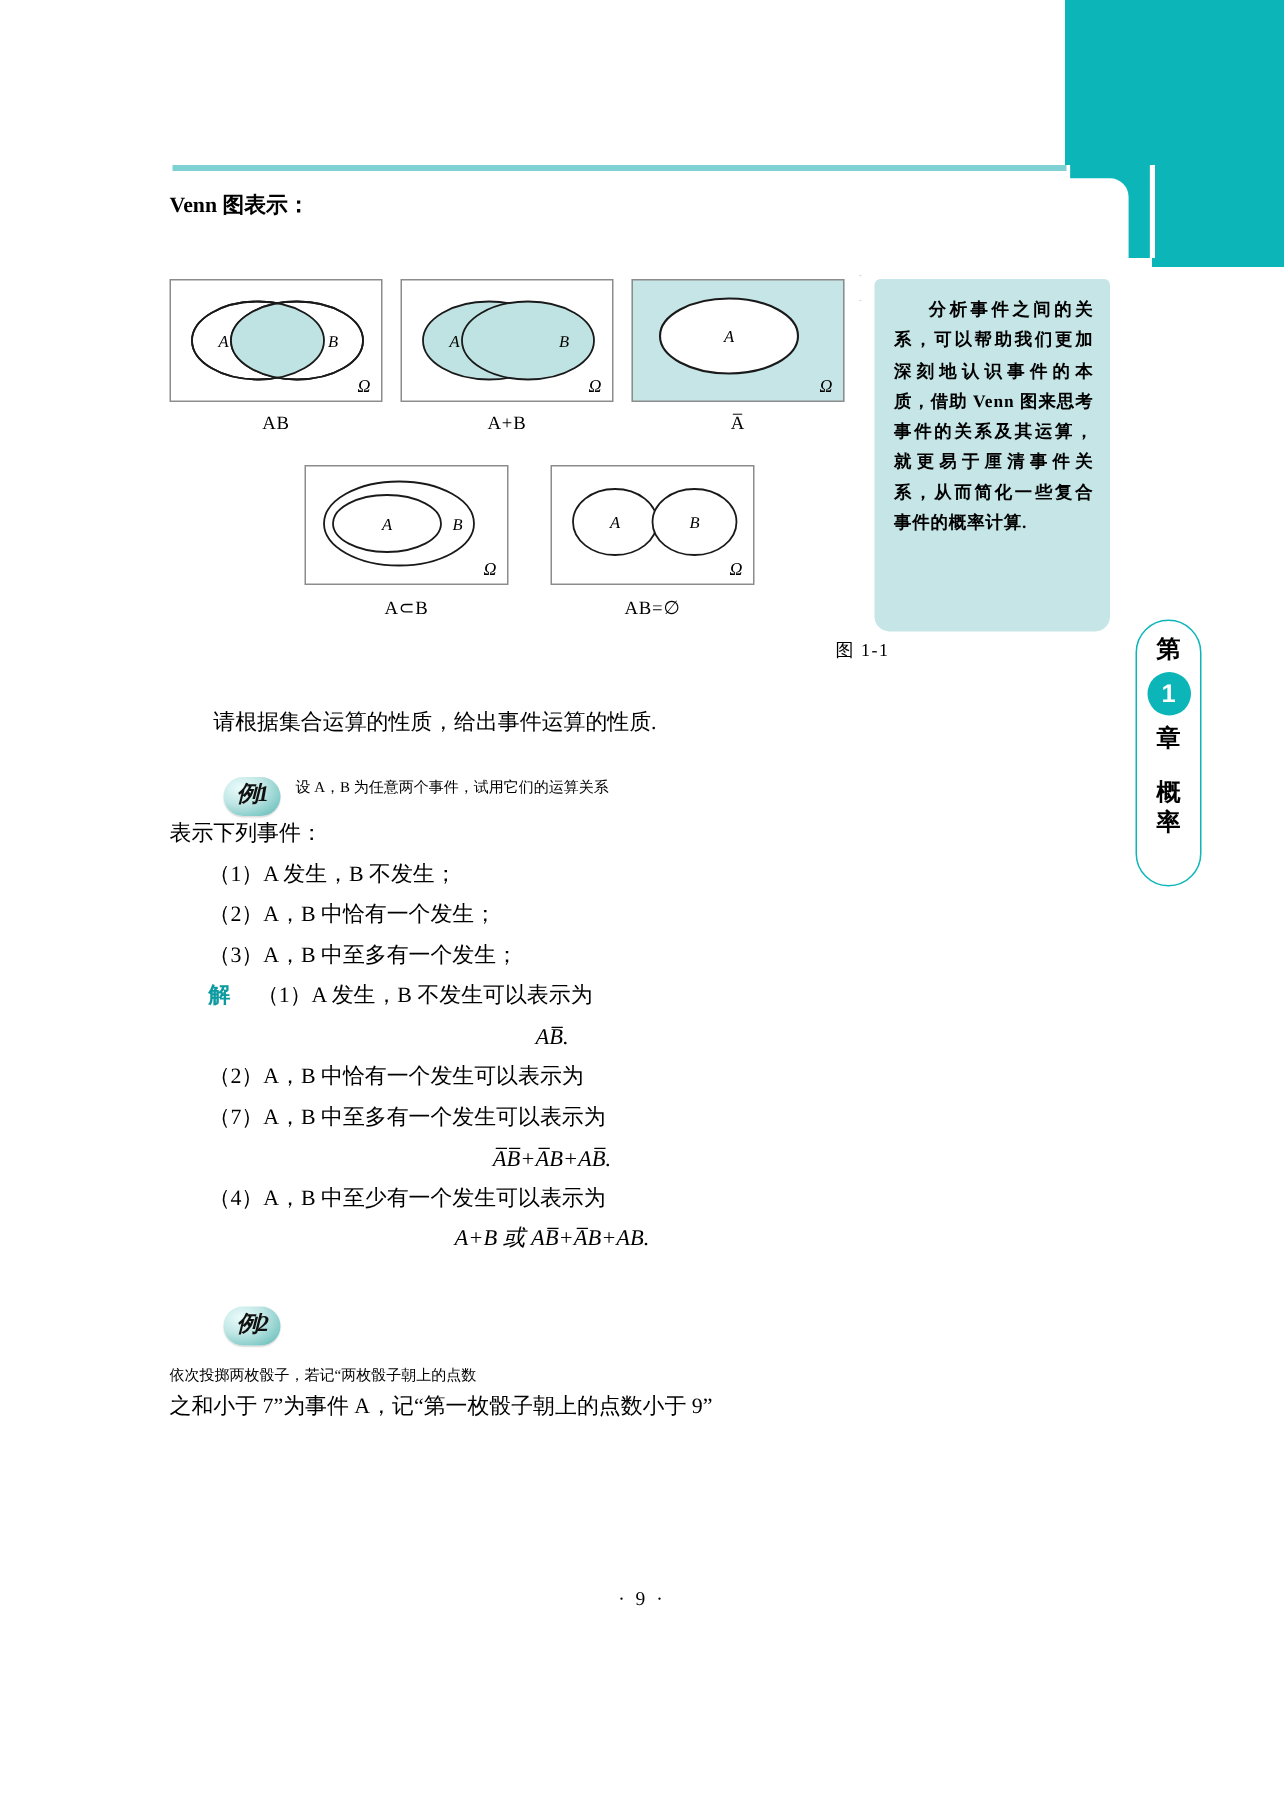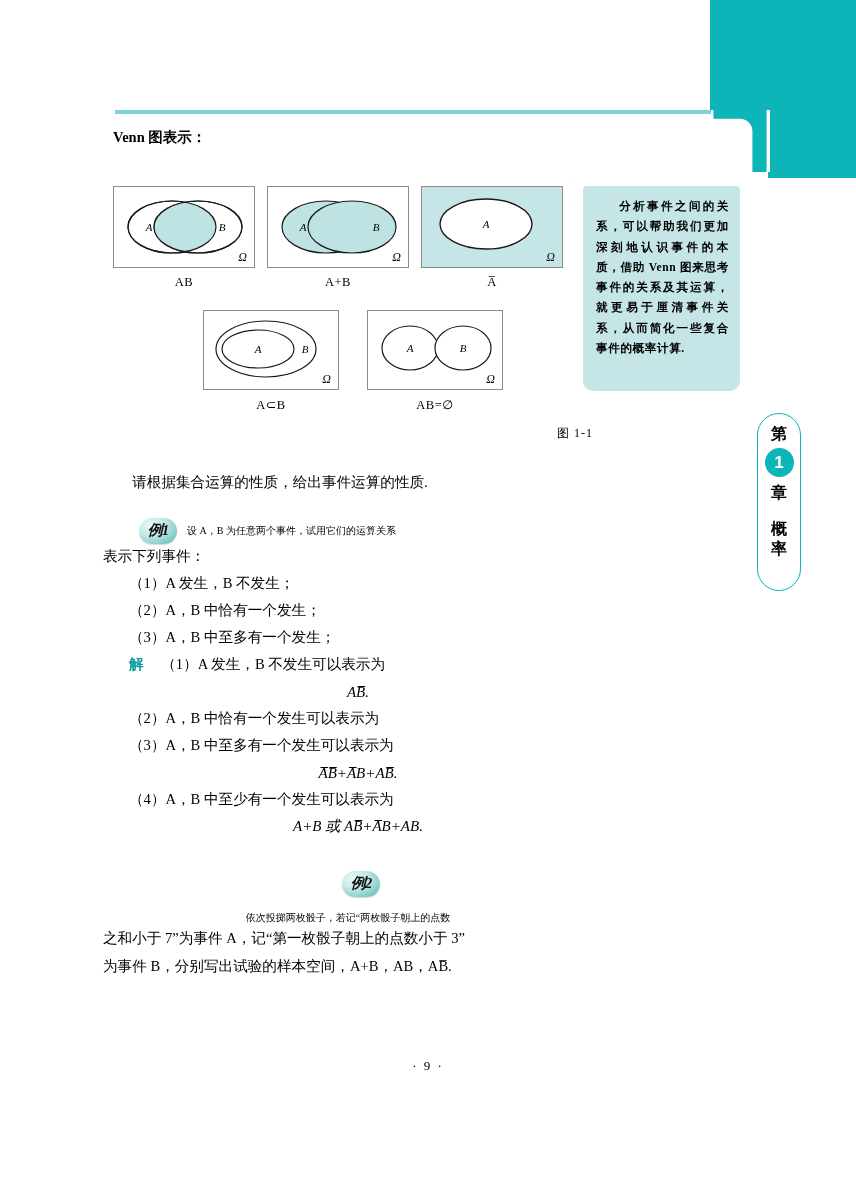--- a/index.html
+++ b/index.html
@@ -59,21 +59,21 @@
     margin-top:7px;font-size:12.5px;letter-spacing:.5px;
     font-family:"Liberation Serif",serif;
   }
   .fig-label{
     text-align:right;margin-top:12px;font-size:12px;
     letter-spacing:1px;
   }
 
   
   #side-note{
-    position:absolute;left:583px;top:186px;width:157px;height:205px;
+    position:absolute;left:583px;top:186px;width:157px;height:235px;
     background:#c5e5e6;
     border-radius:4px 4px 10px 10px;
     box-sizing:border-box;
     padding:11px 11px 8px 13px;
   }
   #side-note .nt{
     font-family:"Liberation Serif","DejaVu Serif",serif;
     font-size:11.6px;line-height:1.75;letter-spacing:.6px;
     text-align:justify;font-weight:600;
     text-indent:2em;
@@ -99,33 +99,33 @@
     width:29px;height:29px;border-radius:50%;
     background:#0bb5b8;color:#fff;
     display:flex;align-items:center;justify-content:center;
     font-size:17px;font-weight:700;margin:4px 0 6px;
     font-family:"Liberation Sans",sans-serif;
   }
   #chapter-tab .gap{height:16px;}
 
   
   #body-text{
-    position:absolute;left:103px;top:470px;width:490px;
+    position:absolute;left:113px;top:470px;width:490px;
     font-size:14.6px;line-height:1.72;
   }
   .para{margin:0 0 2px 0;}
   .indent2{text-indent:2em;}
   .item{margin-left:26px;}
   .formula{
     text-align:center;font-style:italic;
     font-family:"Liberation Serif","DejaVu Serif",serif;
     font-size:15px;margin:1px 0 1px 0;
     padding-left:20px;
   }
-  .ex-head{display:flex;align-items:center;margin-top:22px;}
+  .ex-head{display:flex;align-items:flex-start;margin-top:22px;}
   .ex-badge{
     width:38px;height:26px;flex:0 0 38px;margin-right:10px;margin-top:1px;
     margin-left:36px;
   }
   .ex-badge-inner{
     width:38px;height:26px;border-radius:13px/13px;
     background:radial-gradient(ellipse at 30% 28%, #eafcfc 0%, #bfe6e4 42%, #7fc9c6 78%, #4fa9a6 100%);
     display:flex;align-items:center;justify-content:center;
     font-style:italic;font-weight:700;font-size:15px;color:#111;
     letter-spacing:-1px;
@@ -275,30 +275,29 @@
     <p class="para item">（3）A，B 中至多有一个发生；</p>
 
     <p class="para item">
       <span class="jie">解</span>
       <span style="display:inline-block;width:14px;"></span><span>（1）A 发生，B 不发生可以表示为</span>
     </p>
     <p class="formula">AB̅.</p>
 
     <p class="para item">（2）A，B 中恰有一个发生可以表示为</p>
 
-    <p class="para item">（3）A，B 中至多有一个发生可以表示为</p>
+    <p class="para item">（7）A，B 中至多有一个发生可以表示为</p>
     <p class="formula">A̅B̅+A̅B+AB̅.</p>
 
     <p class="para item">（4）A，B 中至少有一个发生可以表示为</p>
     <p class="formula">A+B 或 AB̅+A̅B+AB.</p>
 
     <div class="ex-head" style="margin-top:30px;flex-direction:column;">
       <div class="ex-badge">
         <div class="ex-badge-inner">例2</div>
       </div>
       <div class="ex-text">依次投掷两枚骰子，若记“两枚骰子朝上的点数</div>
     </div>
-    <p class="para">之和小于 7”为事件 A，记“第一枚骰子朝上的点数小于 3”</p>
-    <p class="para">为事件 B，分别写出试验的样本空间，A+B，AB，AB̅.</p>
+    <p class="para">之和小于 7”为事件 A，记“第一枚骰子朝上的点数小于 9”</p>
   </div>
 
   <div id="page-num">· 9 ·</div>
 </div>
 
 </body></html>

